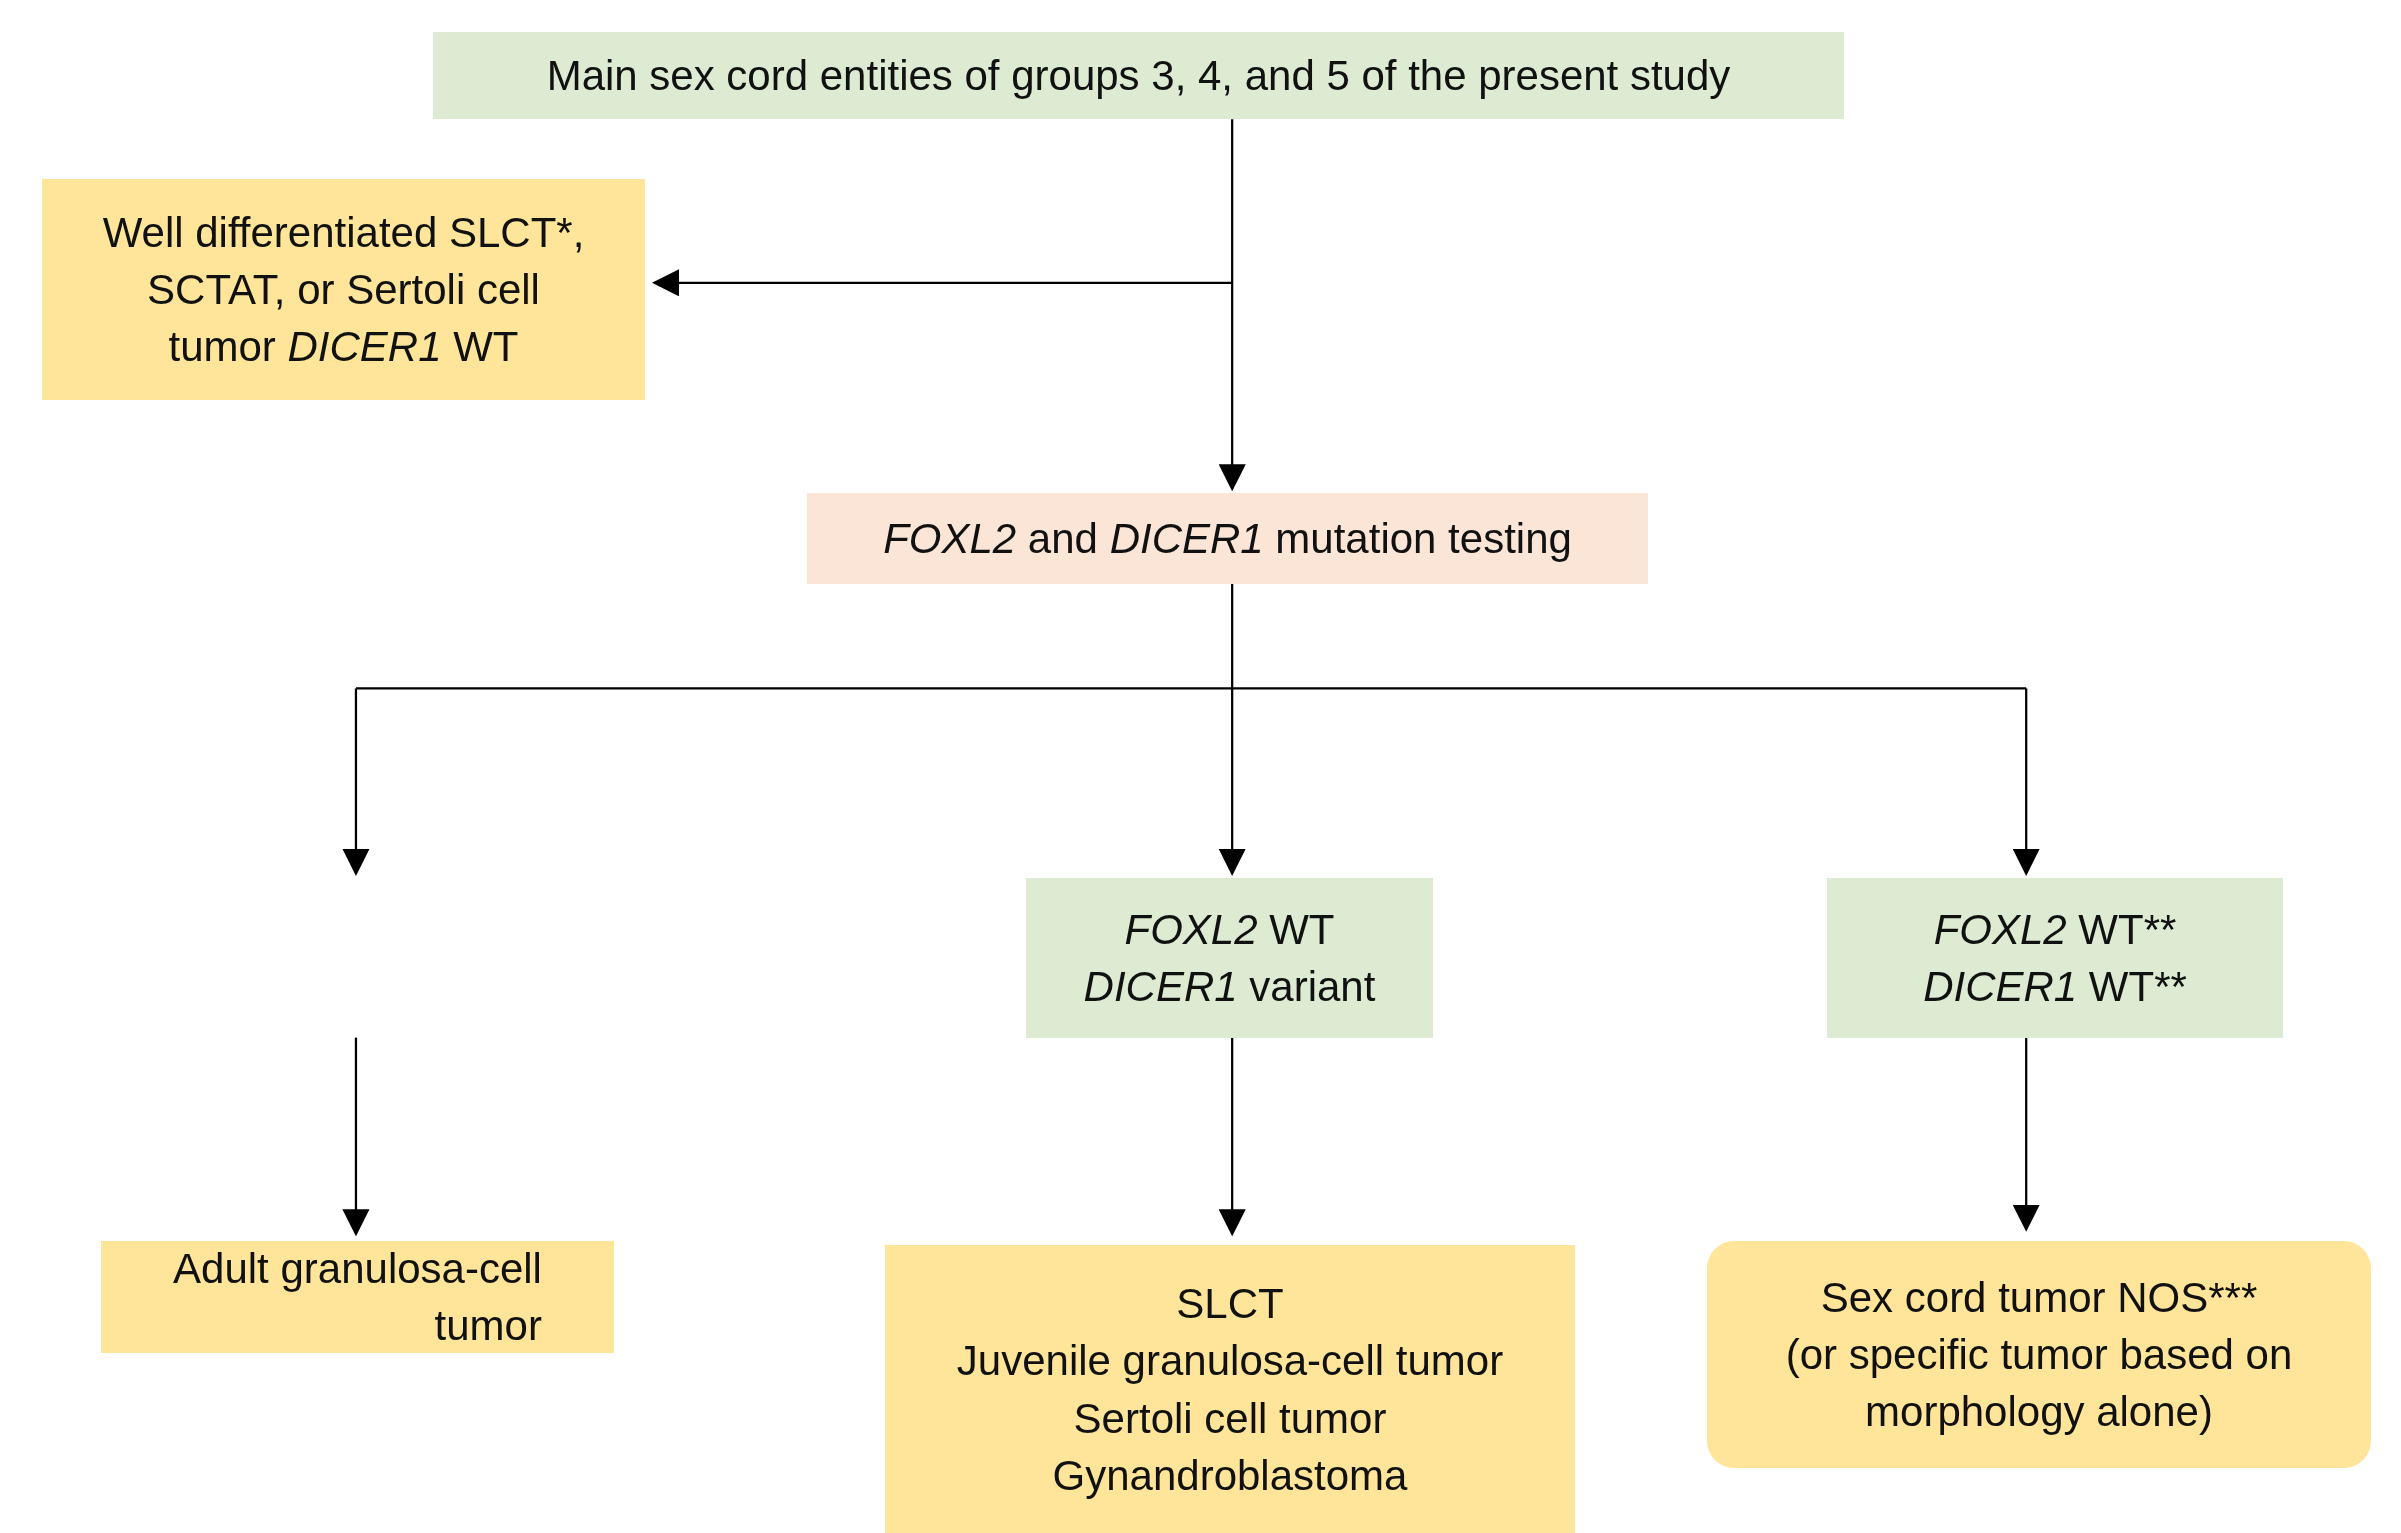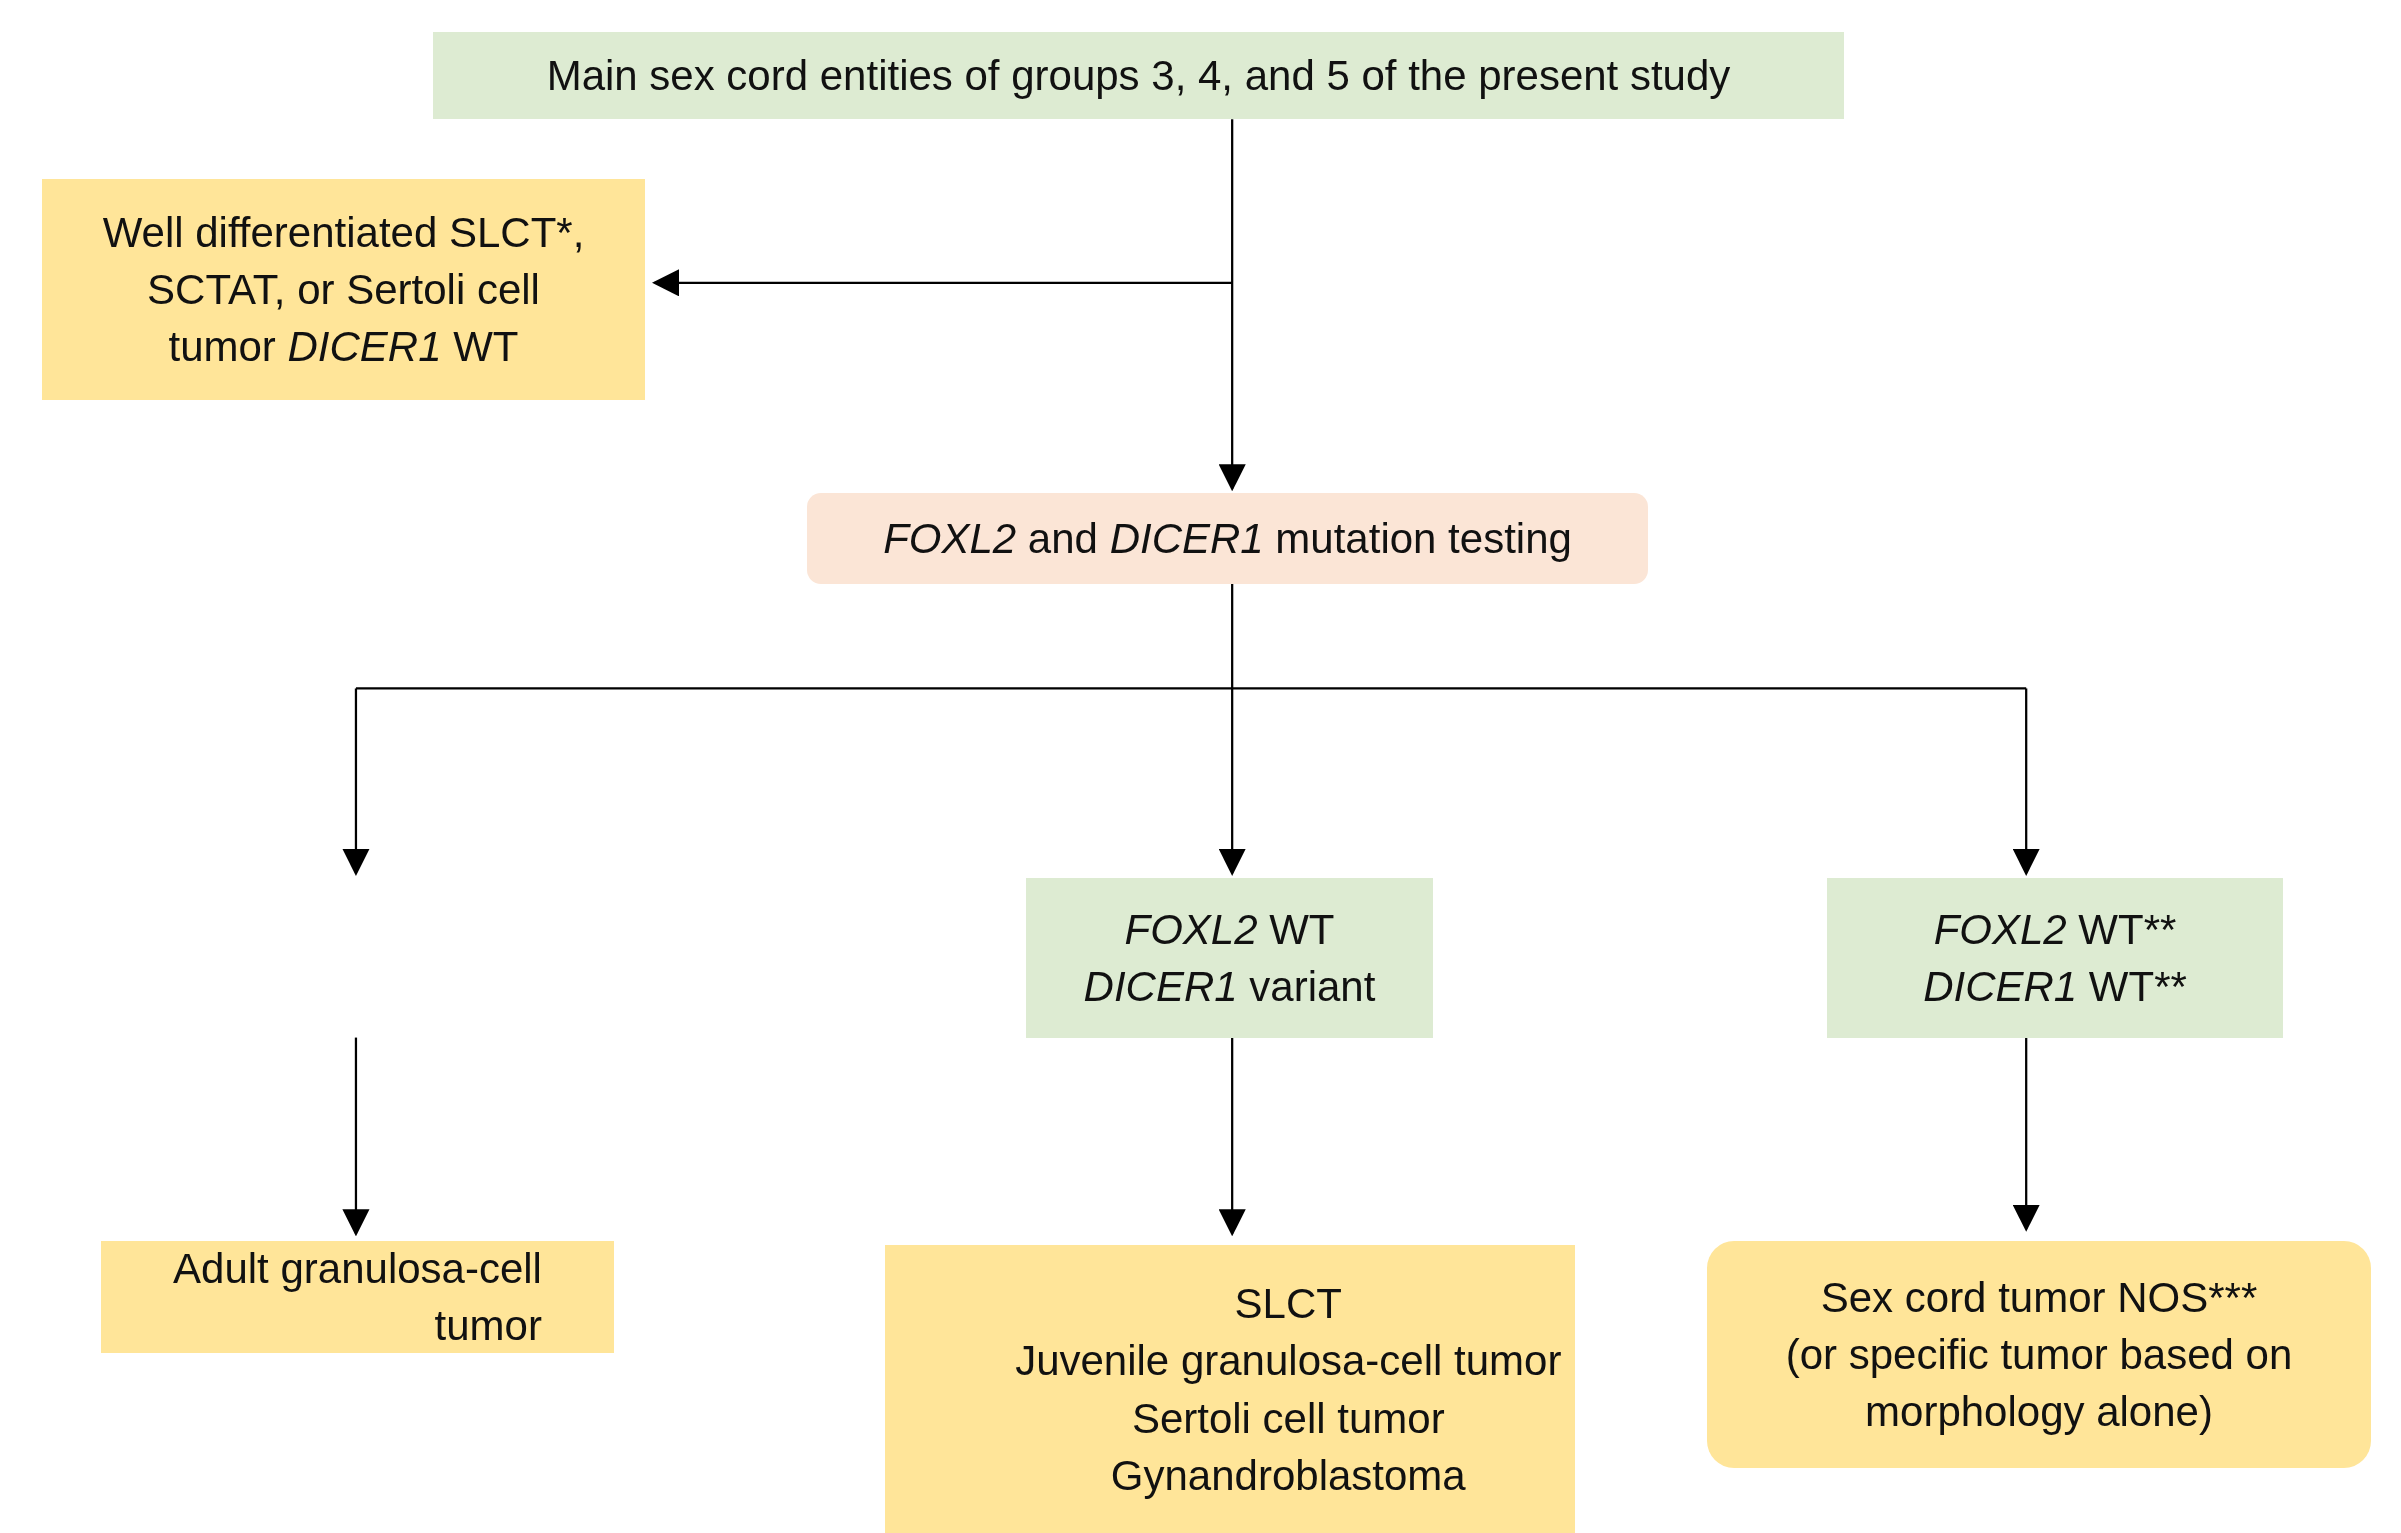--- a/index.html
+++ b/index.html
@@ -39,21 +39,21 @@
     font-size: 42px;
     line-height: 1.36;
     box-sizing: border-box;
     padding: 6px 13.6px;
   }
   .node-text i {
     font-style: italic;
   }
   .fill-green  { background: var(--box-green,  #ddebd2); }
   .fill-yellow { background: var(--box-yellow, #ffe599); margin-top: 7px; }
-  .fill-peach  { background: var(--box-peach,  #fbe5d6); border-radius: 14px; }
+  .fill-peach  { background: var(--box-peach,  #fbe5d6); }
 </style>
 </head>
 <body>
 
 <div class="canvas">
 
   <svg class="connectors" viewBox="0 0 3184 2033" xmlns="http://www.w3.org/2000/svg">
     <defs>
       <marker id="arrow" viewBox="0 0 10 10" refX="9" refY="5" markerWidth="12" markerHeight="12" orient="auto-start-reverse">
         <path d="M 0 0 L 10 5 L 0 10 z"></path>
@@ -95,21 +95,21 @@
   </div>
 
   <div class="node fill-green" style="left:1827px; top:878px; width:456px; height:160px;">
     <div class="node-text"><i>FOXL2</i><span> WT**</span><br><i>DICER1</i><span> WT**</span></div>
   </div>
 
   <div class="node fill-yellow" style="left:101px; top:1234px; width:513px; height:112px;text-align:right;">
     <div class="node-text"><span>Adult granulosa-cell</span><br><span>tumor</span></div>
   </div>
 
-  <div class="node fill-yellow" style="left:885px; top:1238px; width:690px; height:289px;justify-content:flex-end;">
+  <div class="node fill-yellow" style="left:885px; top:1238px; width:690px; height:289px;">
     <div class="node-text"><span>SLCT</span><br><span>Juvenile granulosa-cell tumor</span><br><span>Sertoli cell tumor</span><br><span>Gynandroblastoma</span></div>
   </div>
 
   <div class="node fill-yellow" style="left:1707px; top:1234px; width:664px; height:227px;border-radius:27px;">
     <div class="node-text"><span>Sex cord tumor NOS***</span><br><span>(or specific tumor based on</span><br><span>morphology alone)</span></div>
   </div>
 
 </div>
 
 

